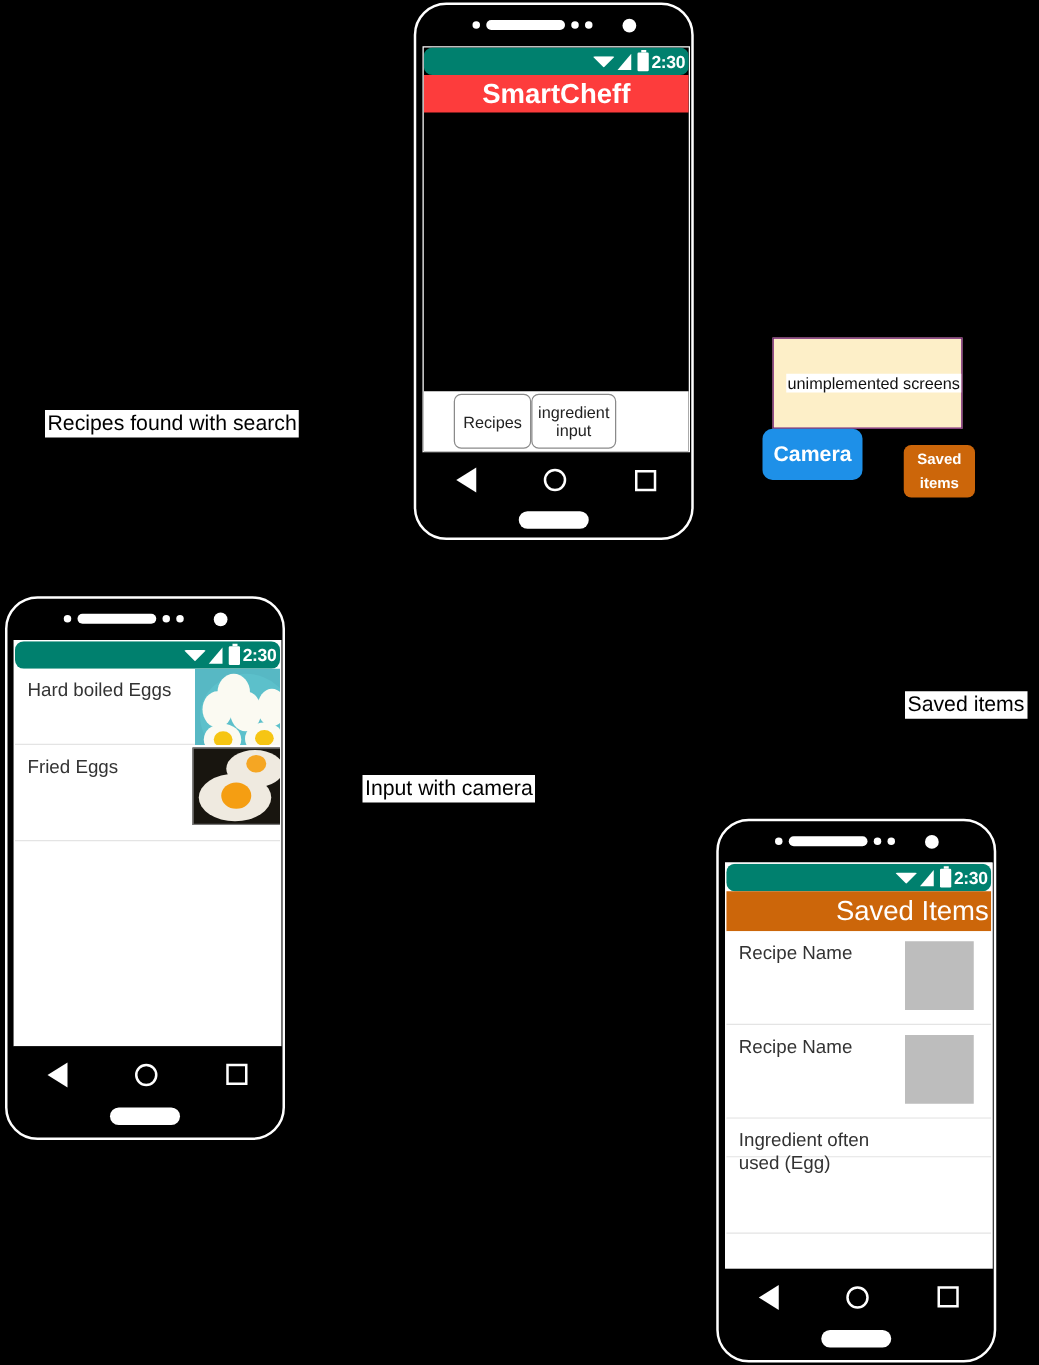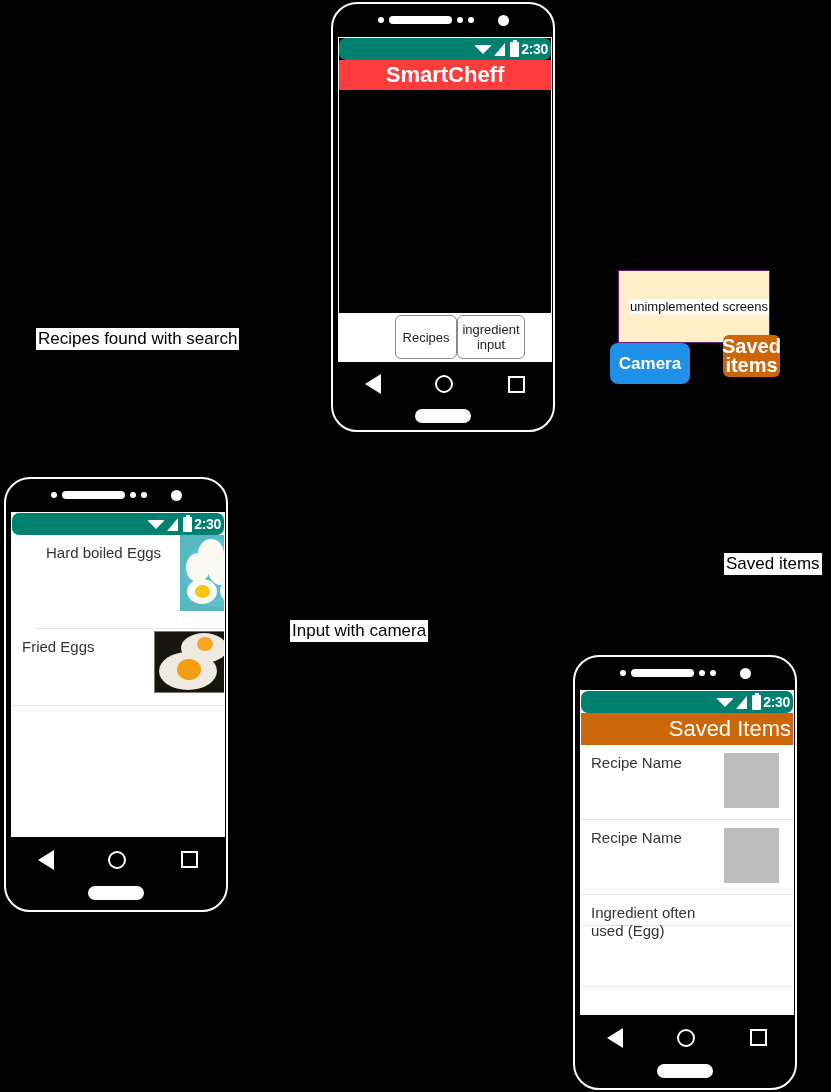--- a/index.html
+++ b/index.html
@@ -95,21 +95,21 @@
   }
   .note-text { font-size: 13px; color: #111; background: #fff; padding: 0 1px; }
 
   .pill-btn {
     position: absolute; border-radius: 8px; color: #fff;
     font-weight: bold; display: flex; align-items: center;
     justify-content: center; text-align: center; line-height: 19px;
   }
 
   
-  .tabbar { background: #fff; display: flex; align-items: center; padding-left: 56px; margin-top: 46px; }
+  .tabbar { background: #fff; display: flex; align-items: center; padding-left: 24px; margin-top: 46px; }
   .tab {
     background: #fff; border: 1px solid #8a8a8a; border-radius: 6px;
     font-size: 13px; color: #222; text-align: center;
     display: flex; align-items: center; justify-content: center;
     line-height: 15px; height: 44px;
   }
 
   
   .art { position: absolute; inset: 0; }
   .egg-white { position: absolute; background: #fbfaf2; border-radius: 50%; }
@@ -173,22 +173,22 @@
 
   <div class="note" style="left:618px; top:270px; width:152px; height:73px;">
     <span class="note-text">unimplemented screens</span>
   </div>
 
   <div class="pill-btn" style="left:610px; top:343px; width:80px; height:41px;
               background:#1e90e8; font-size:17px;">
     <span>Camera</span>
   </div>
 
-  <div class="pill-btn" style="left:723px; top:335px; width:57px; height:42px;
-              background:#cc660a; font-size:20px; flex-direction:column; border-radius:6px;">
+  <div class="pill-btn" style="left:723px; top:356px; width:57px; height:42px;
+              background:#cc660a; font-size:12px; flex-direction:column; border-radius:6px;">
     <span>Saved</span>
     <span>items</span>
   </div>
 
   <div class="phone" style="left:4px; top:477px; width:224px; height:435px; border-radius:26px;">
 
     <div class="bezel-top" style="height:32px;">
       <span class="dot-sm"></span>
       <span class="speaker"></span>
       <span class="dot-sm"></span>
@@ -200,21 +200,21 @@
     <div class="screen" style="left:5px; top:33px; width:214px; height:325px; background:#fff;">
 
       <div class="statusbar">
         <span class="sb-wifi"></span>
         <span class="sb-signal"></span>
         <span class="sb-batt"></span>
         <span class="sb-time">2:30</span>
       </div>
 
 
-      <div class="row" style="height:94px;margin-left:24px;">
+      <div class="row" style="height:61px;">
         <span class="row-label">Hard boiled Eggs</span>
         <div class="thumb" style="left:144px; top:0px; width:81px; height:76px; background:#57b8c4;">
           <div class="art">
             <div style="position:absolute;left:4px;top:4px;width:73px;height:68px;border-radius:50%;background:#5cc0cb;"></div>
             <div class="egg-white" style="left:18px;top:4px;width:26px;height:30px;"></div>
             <div class="egg-white" style="left:6px;top:18px;width:24px;height:29px;"></div>
             <div class="egg-white" style="left:28px;top:18px;width:25px;height:32px;"></div>
             <div class="egg-white" style="left:50px;top:16px;width:23px;height:30px;"></div>
             <div class="egg-white" style="left:7px;top:44px;width:30px;height:25px;"></div>
             <div class="yolk" style="left:15px;top:50px;width:15px;height:13px;"></div>

